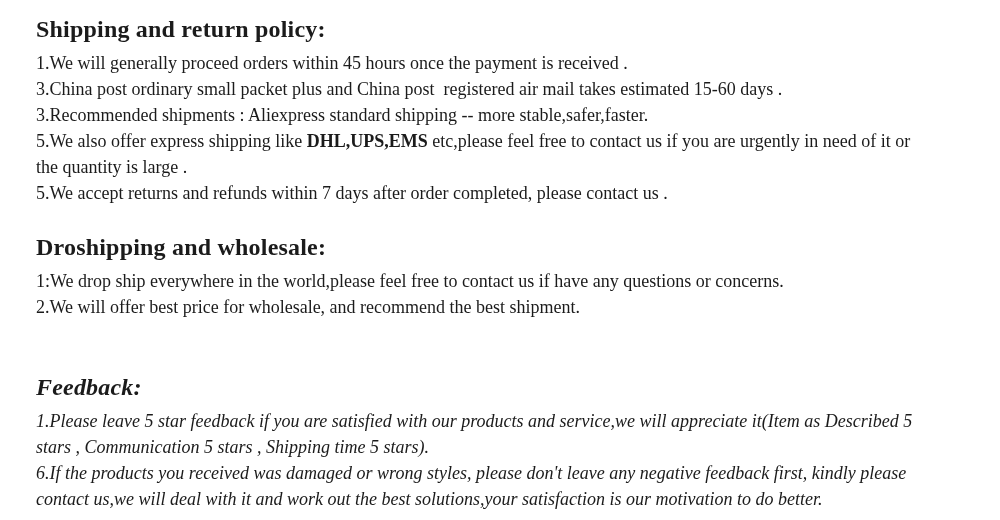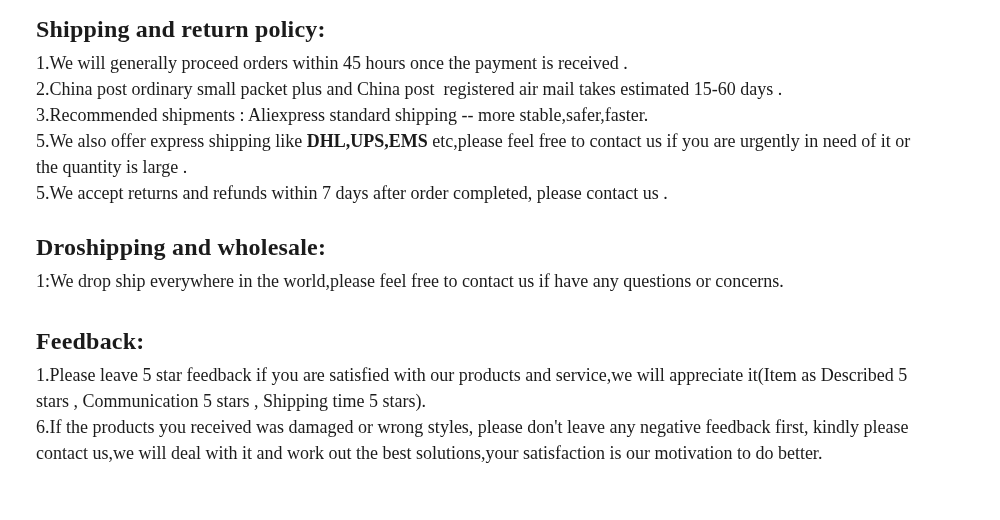--- a/index.html
+++ b/index.html
@@ -16,22 +16,22 @@
     height: 520px;
     padding: 14px 15px 0 36px;
     font-family: "Liberation Serif", "DejaVu Serif", serif;
     color: #1b1b1b;
     background: #ffffff;
   }
   .doc section {
     width: 896px;
   }
   .doc section.sec-0 { margin-bottom: 26px; }
-  .doc section.sec-1 { margin-bottom: 32px; }
-  .doc section.sec-2 { margin-bottom: 4px; }
+  .doc section.sec-1 { margin-bottom: 52px; }
+  .doc section.sec-2 { margin-bottom: 4px; font-style: italic; }
   .doc h2 {
     margin: 0 0 5px 0;
     font-size: 24px;
     line-height: 31px;
     font-weight: bold;
     letter-spacing: 0.2px;
   }
   .doc p {
     margin: 0;
     font-size: 18px;
@@ -43,29 +43,30 @@
   }
 </style>
 </head>
 <body>
 
 <div class="doc">
 
   <section class="sec-0">
     <h2>Shipping and return policy:</h2>
     <p>1.We will generally proceed orders within 45 hours once the payment is received .</p>
-    <p>2.China post ordinary small packet plus and China post  registered air mail takes estimated 15-60 days .</p>
+    <p>3.China post ordinary small packet plus and China post  registered air mail takes estimated 15-60 days .</p>
     <p>3.Recommended shipments : Aliexpress standard shipping -- more stable,safer,faster.</p>
     <p><span>5.We also offer express shipping like </span><strong>DHL,UPS,EMS</strong><span> etc,please feel free to contact us if you are urgently in need of it or the quantity is large .</span></p>
     <p>5.We accept returns and refunds within 7 days after order completed, please contact us .</p>
   </section>
 
   <section class="sec-1">
     <h2>Droshipping and wholesale:</h2>
     <p>1:We drop ship everywhere in the world,please feel free to contact us if have any questions or concerns.</p>
+    <p>2.We will offer best price for wholesale, and recommend the best shipment.</p>
   </section>
 
   <section class="sec-2">
     <h2>Feedback:</h2>
     <p>1.Please leave 5 star feedback if you are satisfied with our products and service,we will appreciate it(Item as Described 5 stars , Communication 5 stars , Shipping time 5 stars).</p>
     <p>6.If the products you received was damaged or wrong styles, please don't leave any negative feedback first, kindly please contact us,we will deal with it and work out the best solutions,your satisfaction is our motivation to do better.</p>
   </section>
 
 </div>
 

